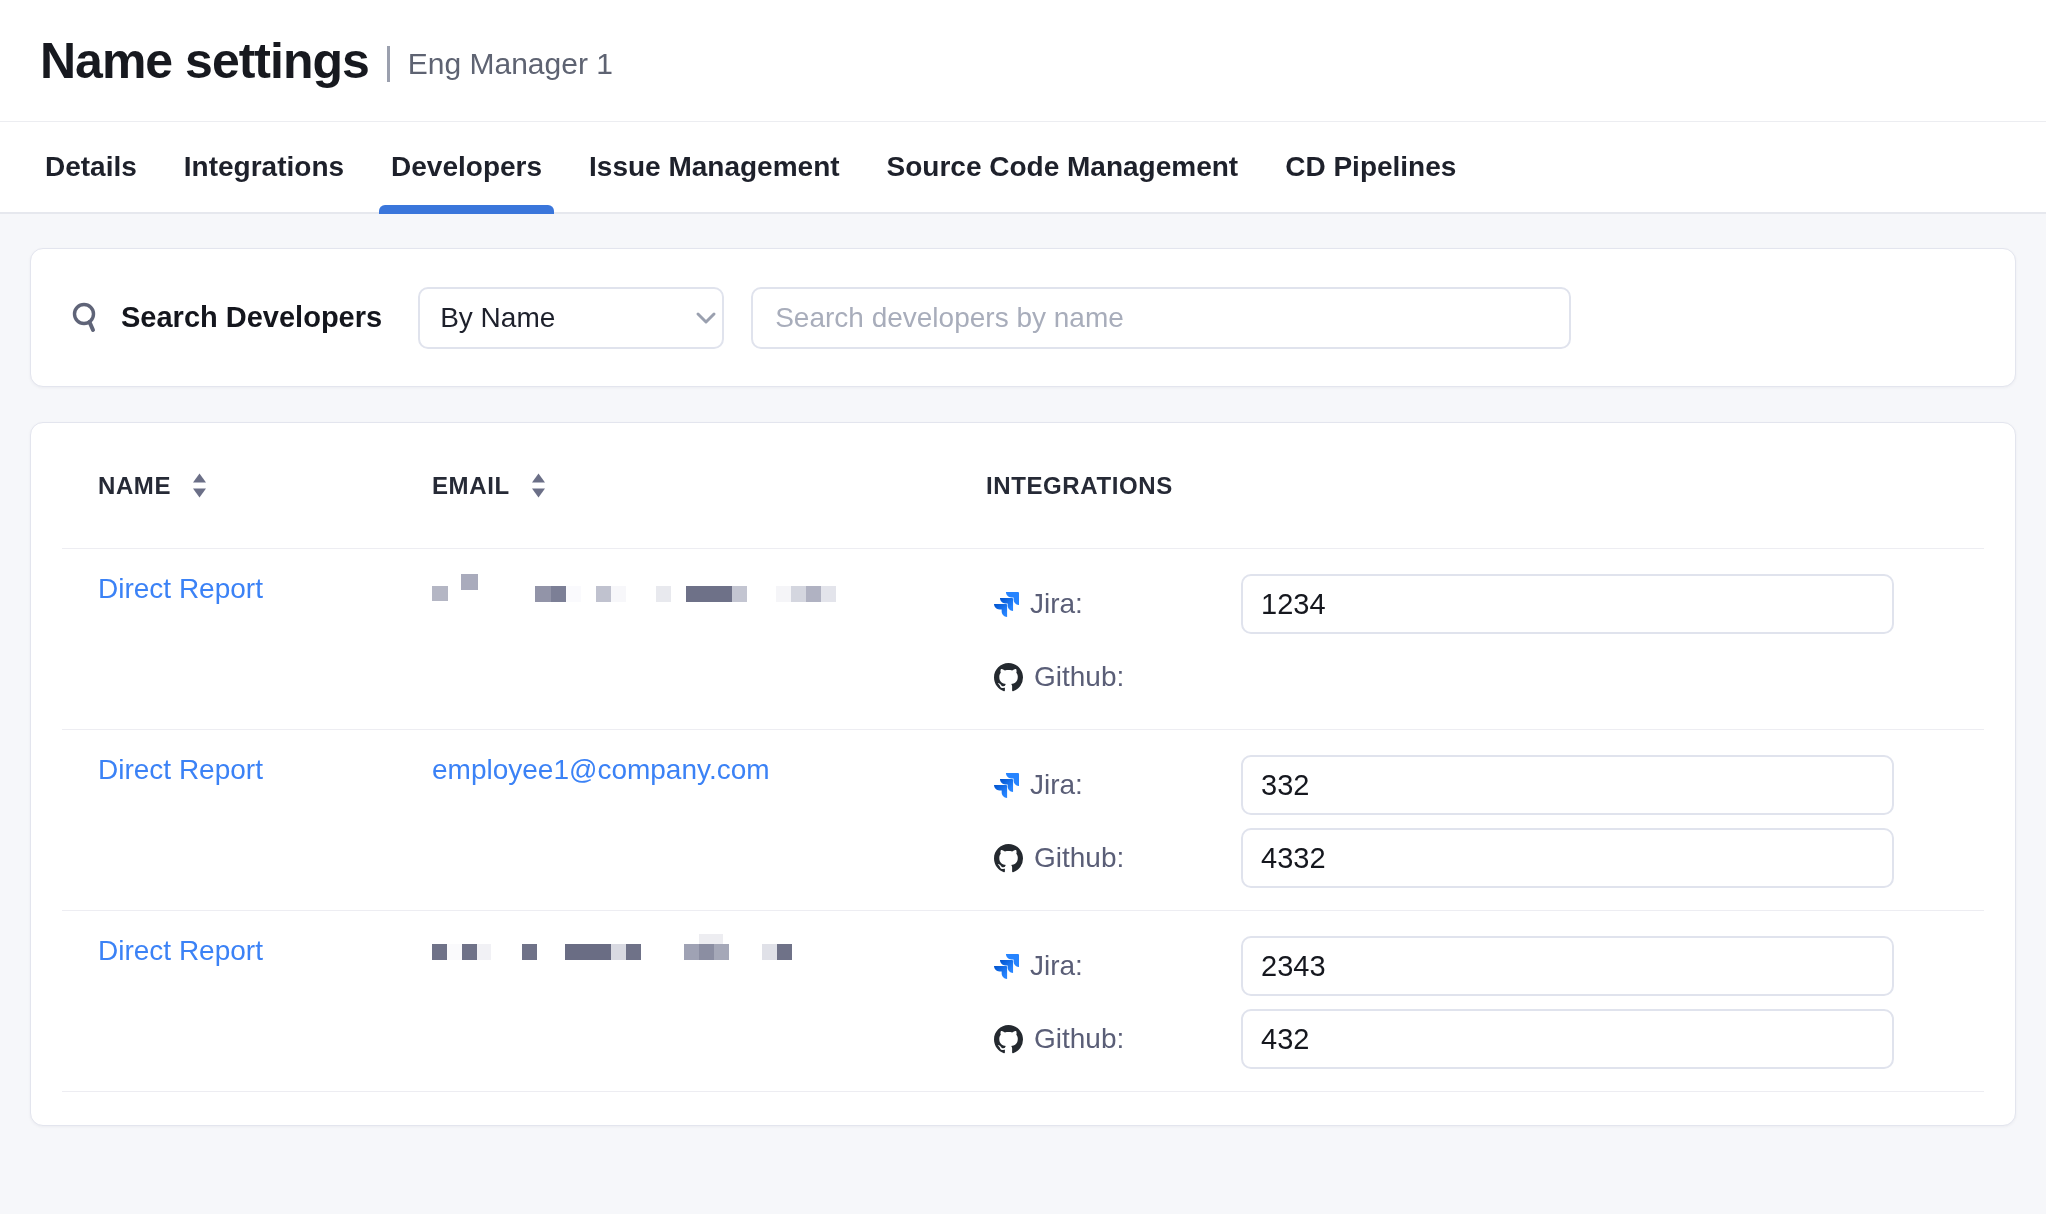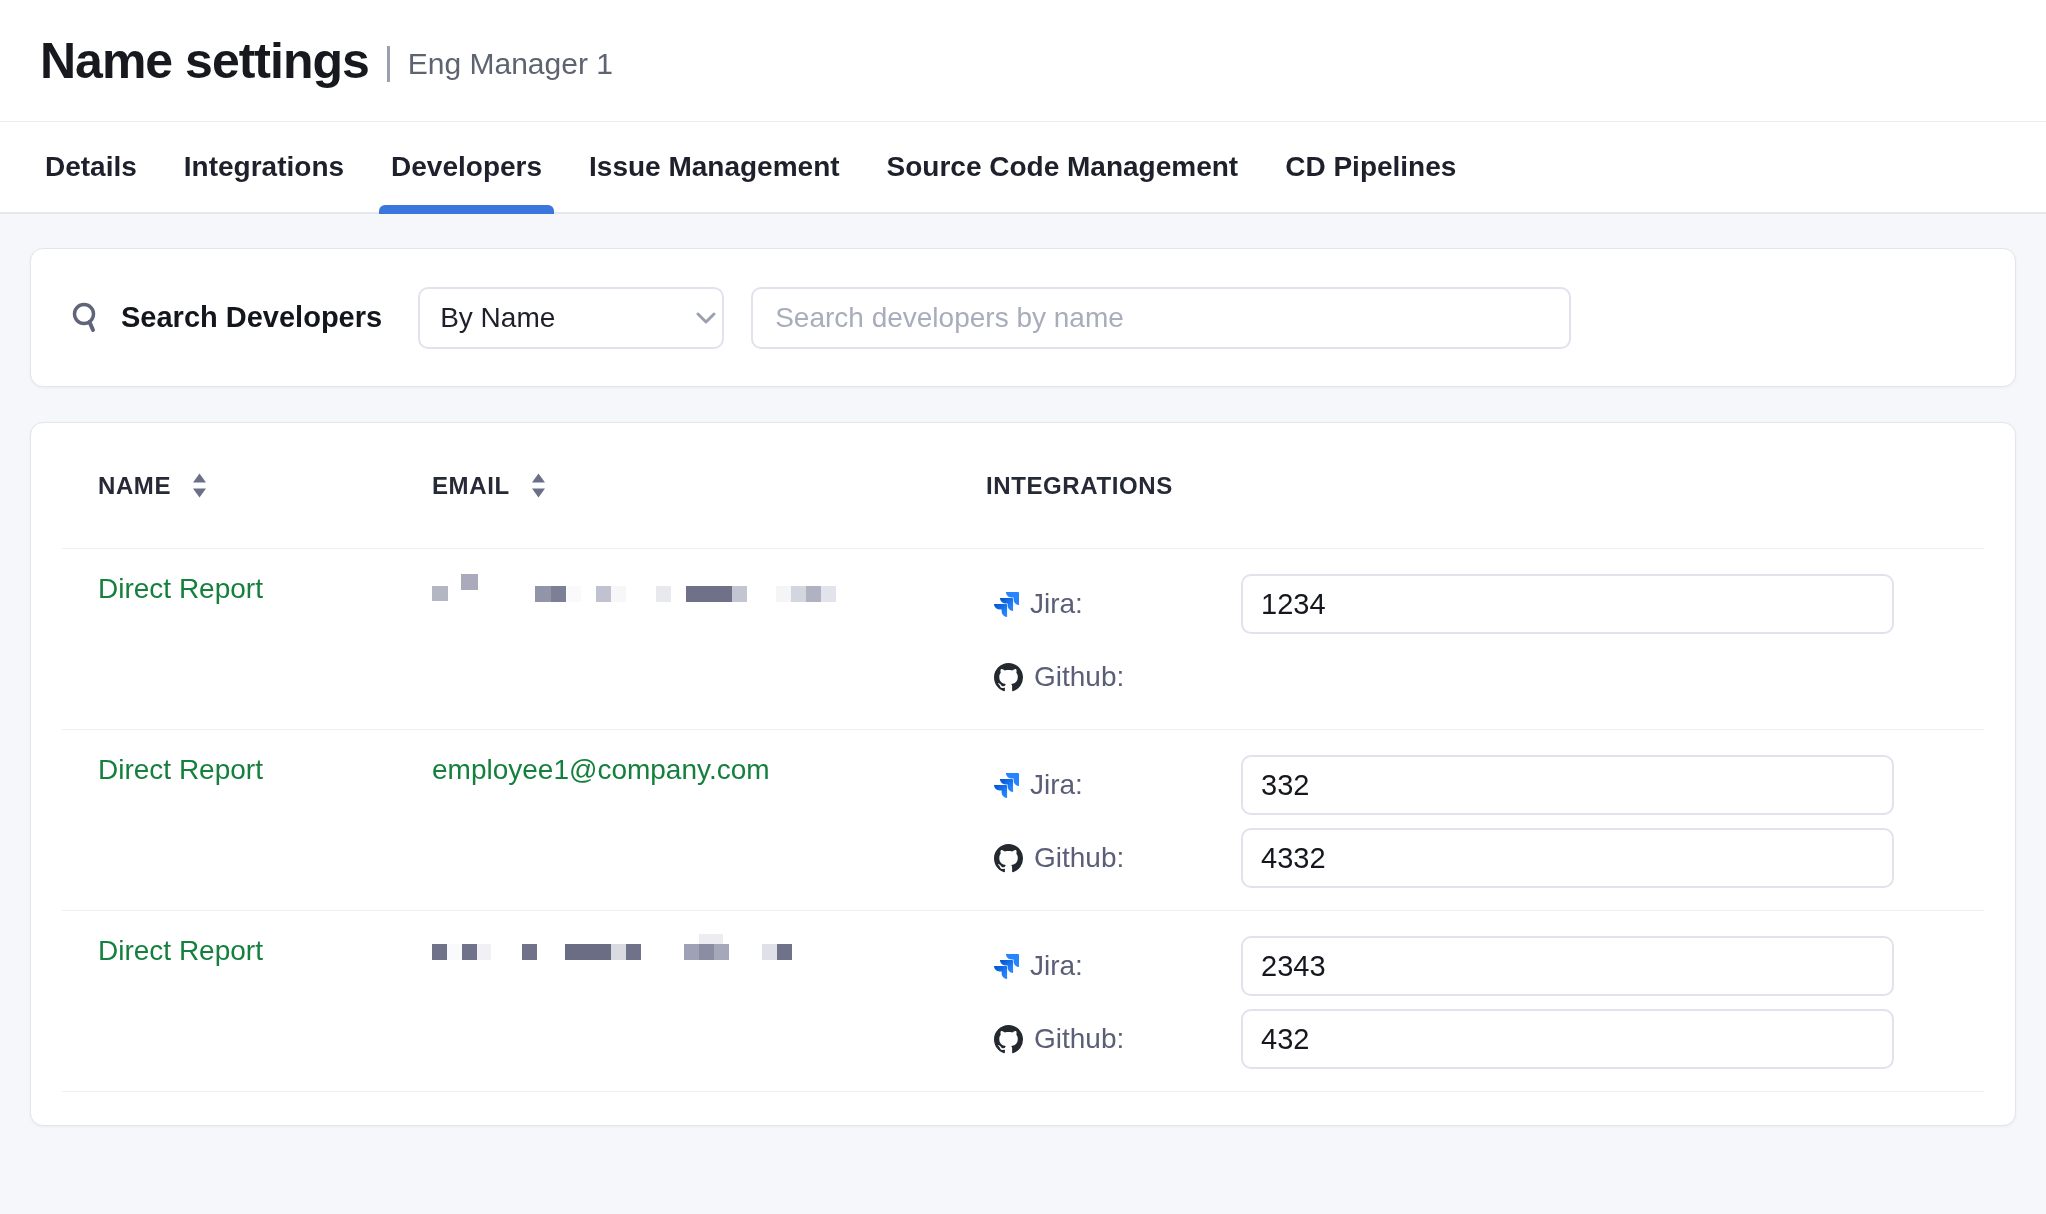--- a/index.html
+++ b/index.html
@@ -64,21 +64,21 @@
   
   .table-card { min-height:699px; padding:0 31px 33px 31px; }
   .thead { display:flex; align-items:center; height:126px; border-bottom:1px solid #ededf2; }
   .th { display:flex; align-items:center; font-size:24px; font-weight:700; letter-spacing:0.6px; color:#262a36; }
   .cell-name { width:370px; padding-left:36px; flex:0 0 auto; }
   .cell-email { width:554px; flex:0 0 auto; }
   .cell-int { flex:1 1 auto; }
   .sort-icon { margin-left:20px; display:inline-flex; }
 
   .trow { display:flex; align-items:flex-start; padding:25px 0 22px 0; border-bottom:1px solid #ededf2; }
-  .row-text { font-size:28px; color:#15803d; line-height:30px; }
+  .row-text { font-size:28px; color:#3b82f6; line-height:30px; }
   .redaction { position:relative; height:30px; width:430px; display:block; }
 
   .int-col { display:flex; flex-direction:column; gap:13px; }
   .int-line { display:flex; align-items:center; height:60px; }
   .int-label { width:255px; flex:0 0 auto; display:flex; align-items:center; padding-left:8px; }
   .int-label .txt { font-size:28px; color:#5a5e77; margin-left:11px; }
   .int-input {
     width:653px; height:60px; border:2px solid #e0e3ed; border-radius:10px;
     font-family:inherit; font-size:29px; color:#15171e; padding:0 18px; outline:none; background:#fff;
   }

